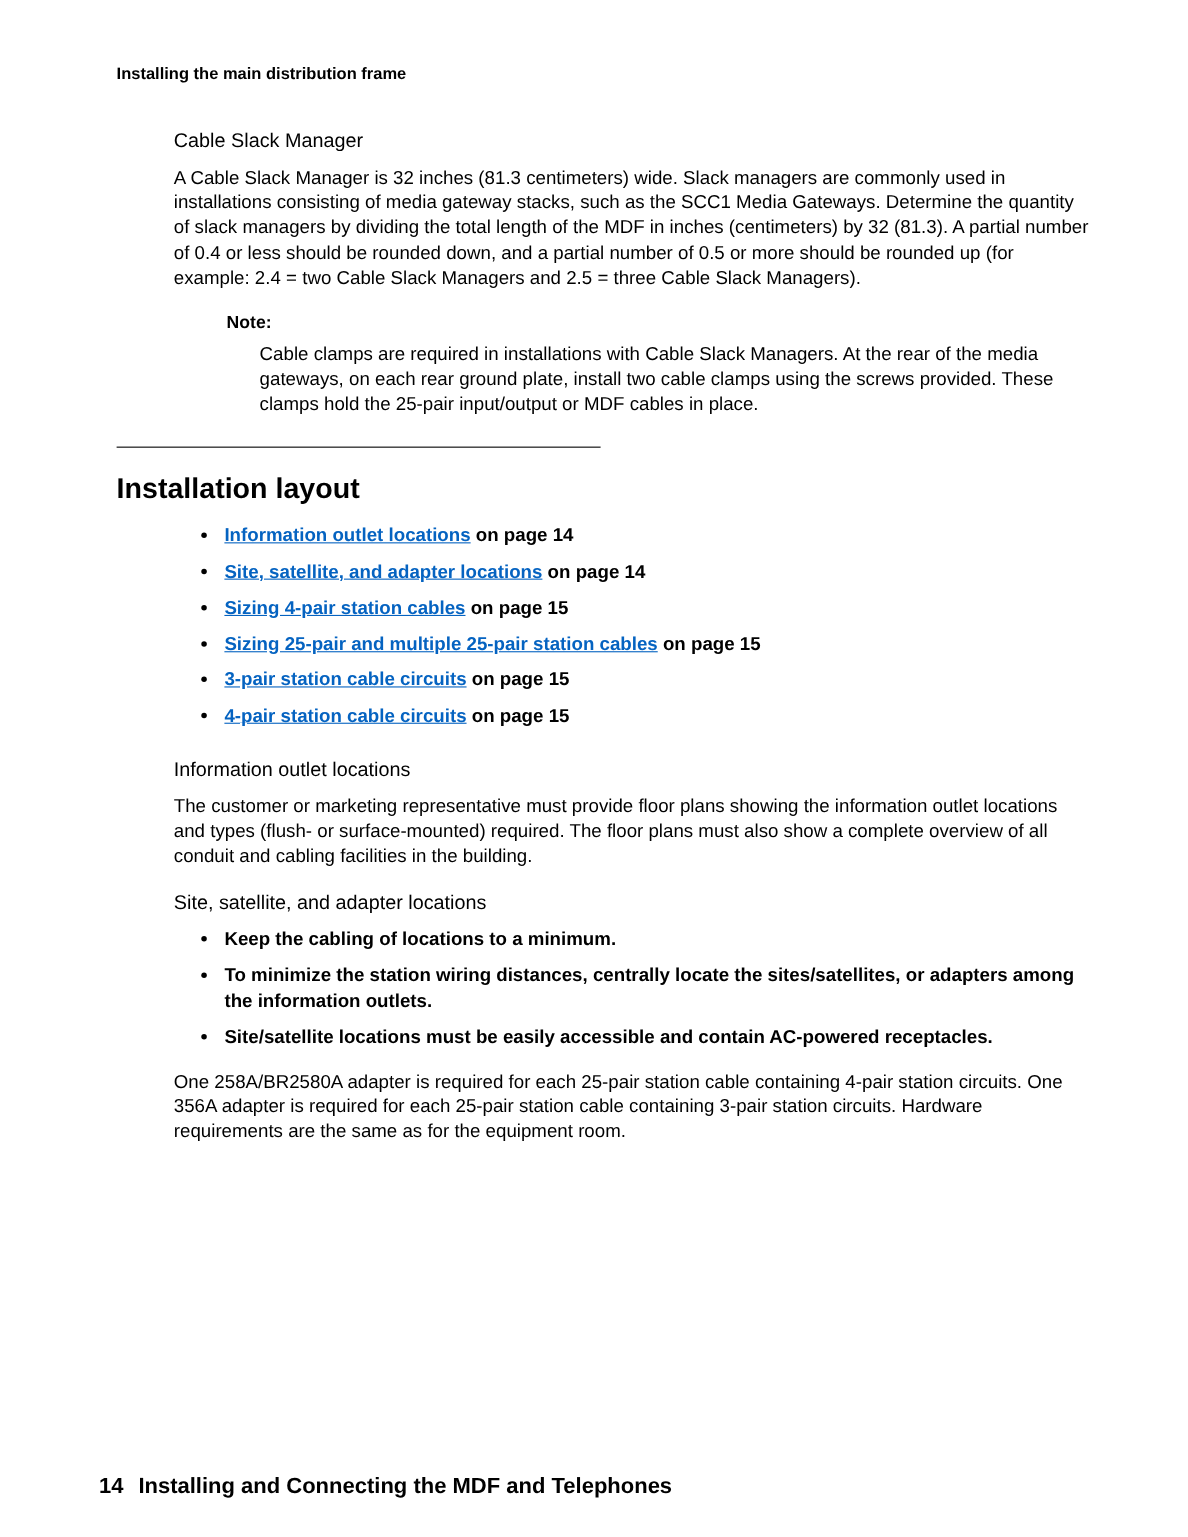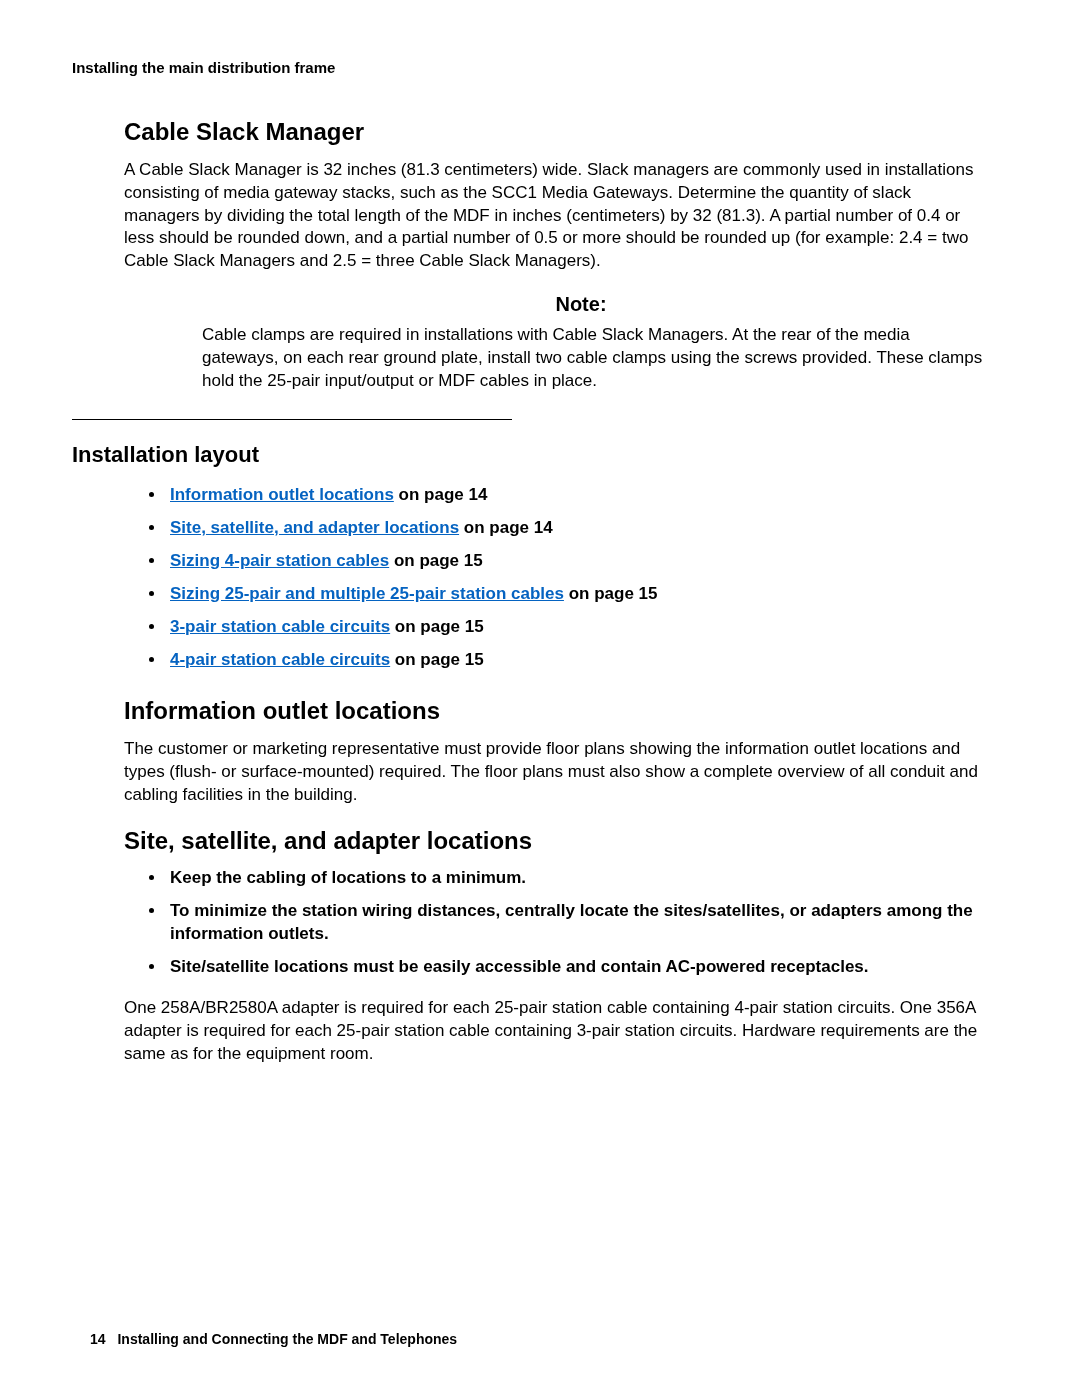--- a/index.html
+++ b/index.html
@@ -6,56 +6,55 @@
     font-family: Arial, Helvetica, sans-serif;
     font-size: 17px;
     line-height: 1.35;
     color: #000;
     background: #fff;
     margin: 0;
     padding: 0;
     width: 1080px;
   }
   .page {
-    padding: 58px 90px 40px 72px;
+    padding: 58px 90px 40px 106px;
     box-sizing: border-box;
     min-height: 1397px;
     position: relative;
   }
   .running-header {
     font-weight: bold;
     font-size: 15px;
     margin-bottom: 38px;
   }
   .h3 {
-    font-weight: bold;
-    font-size: 24px;
+    font-weight: normal;
+    font-size: 18px;
     margin: 0 0 10px 0;
   }
   .h2 {
     font-weight: bold;
-    font-size: 22px;
+    font-size: 26px;
     margin: 20px 0 14px 0;
   }
   .body-block {
     margin-left: 52px;
   }
   .para {
     margin: 0 0 18px 0;
   }
   .note-block {
     margin-left: 48px;
     margin-top: 12px;
     margin-bottom: 26px;
   }
   .note-label {
     font-weight: bold;
-    font-size: 20px;
+    font-size: 16px;
     margin-bottom: 6px;
-    text-align: center;
   }
   .note-body {
     margin-left: 30px;
   }
   hr.section-rule {
     border: none;
     border-top: 1px solid #000;
     width: 440px;
     margin: 0 0 14px 0;
   }
@@ -68,23 +67,23 @@
   ul.bullets li {
     margin: 0 0 10px 0;
     padding-left: 4px;
   }
   a.xref {
     color: #0563c1;
     text-decoration: underline;
   }
   .footer {
     position: absolute;
-    bottom: 48px;
+    bottom: 32px;
     left: 90px;
-    font-size: 14px;
+    font-size: 20px;
     font-weight: bold;
   }
   .footer .pn {
     margin-right: 8px;
   }
 </style>
 </head>
 <body>
 
 <div class="page">

